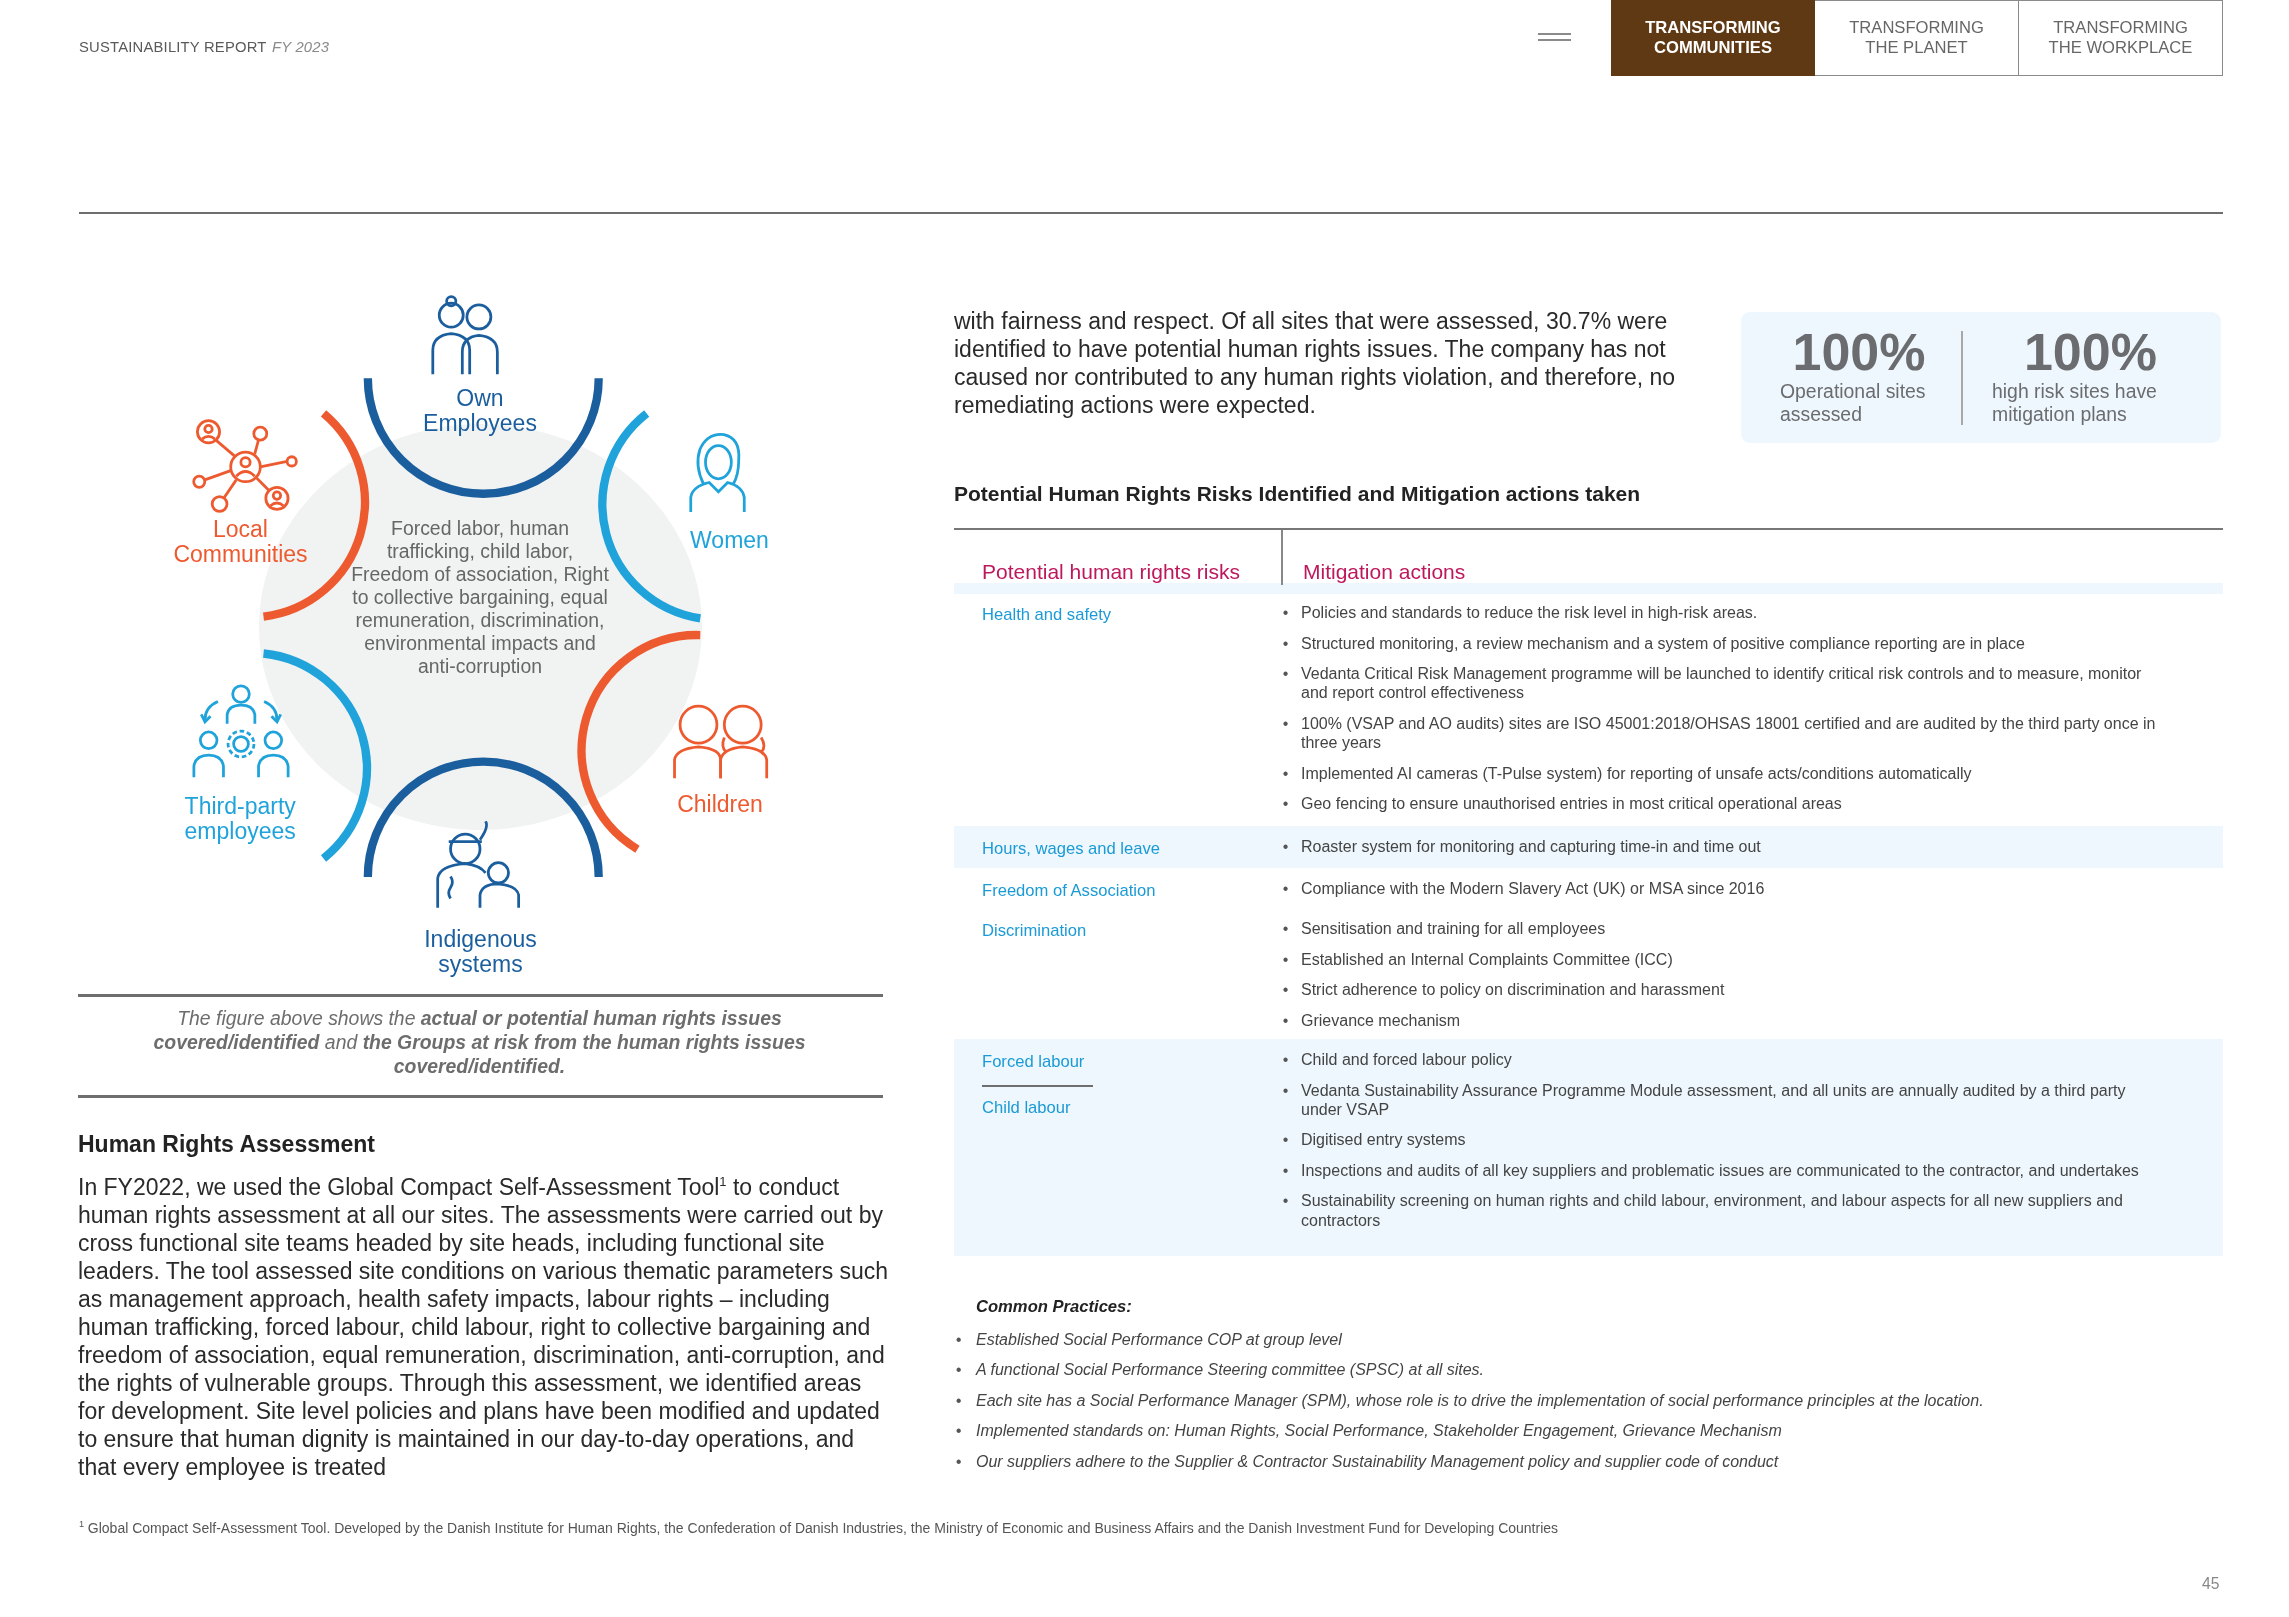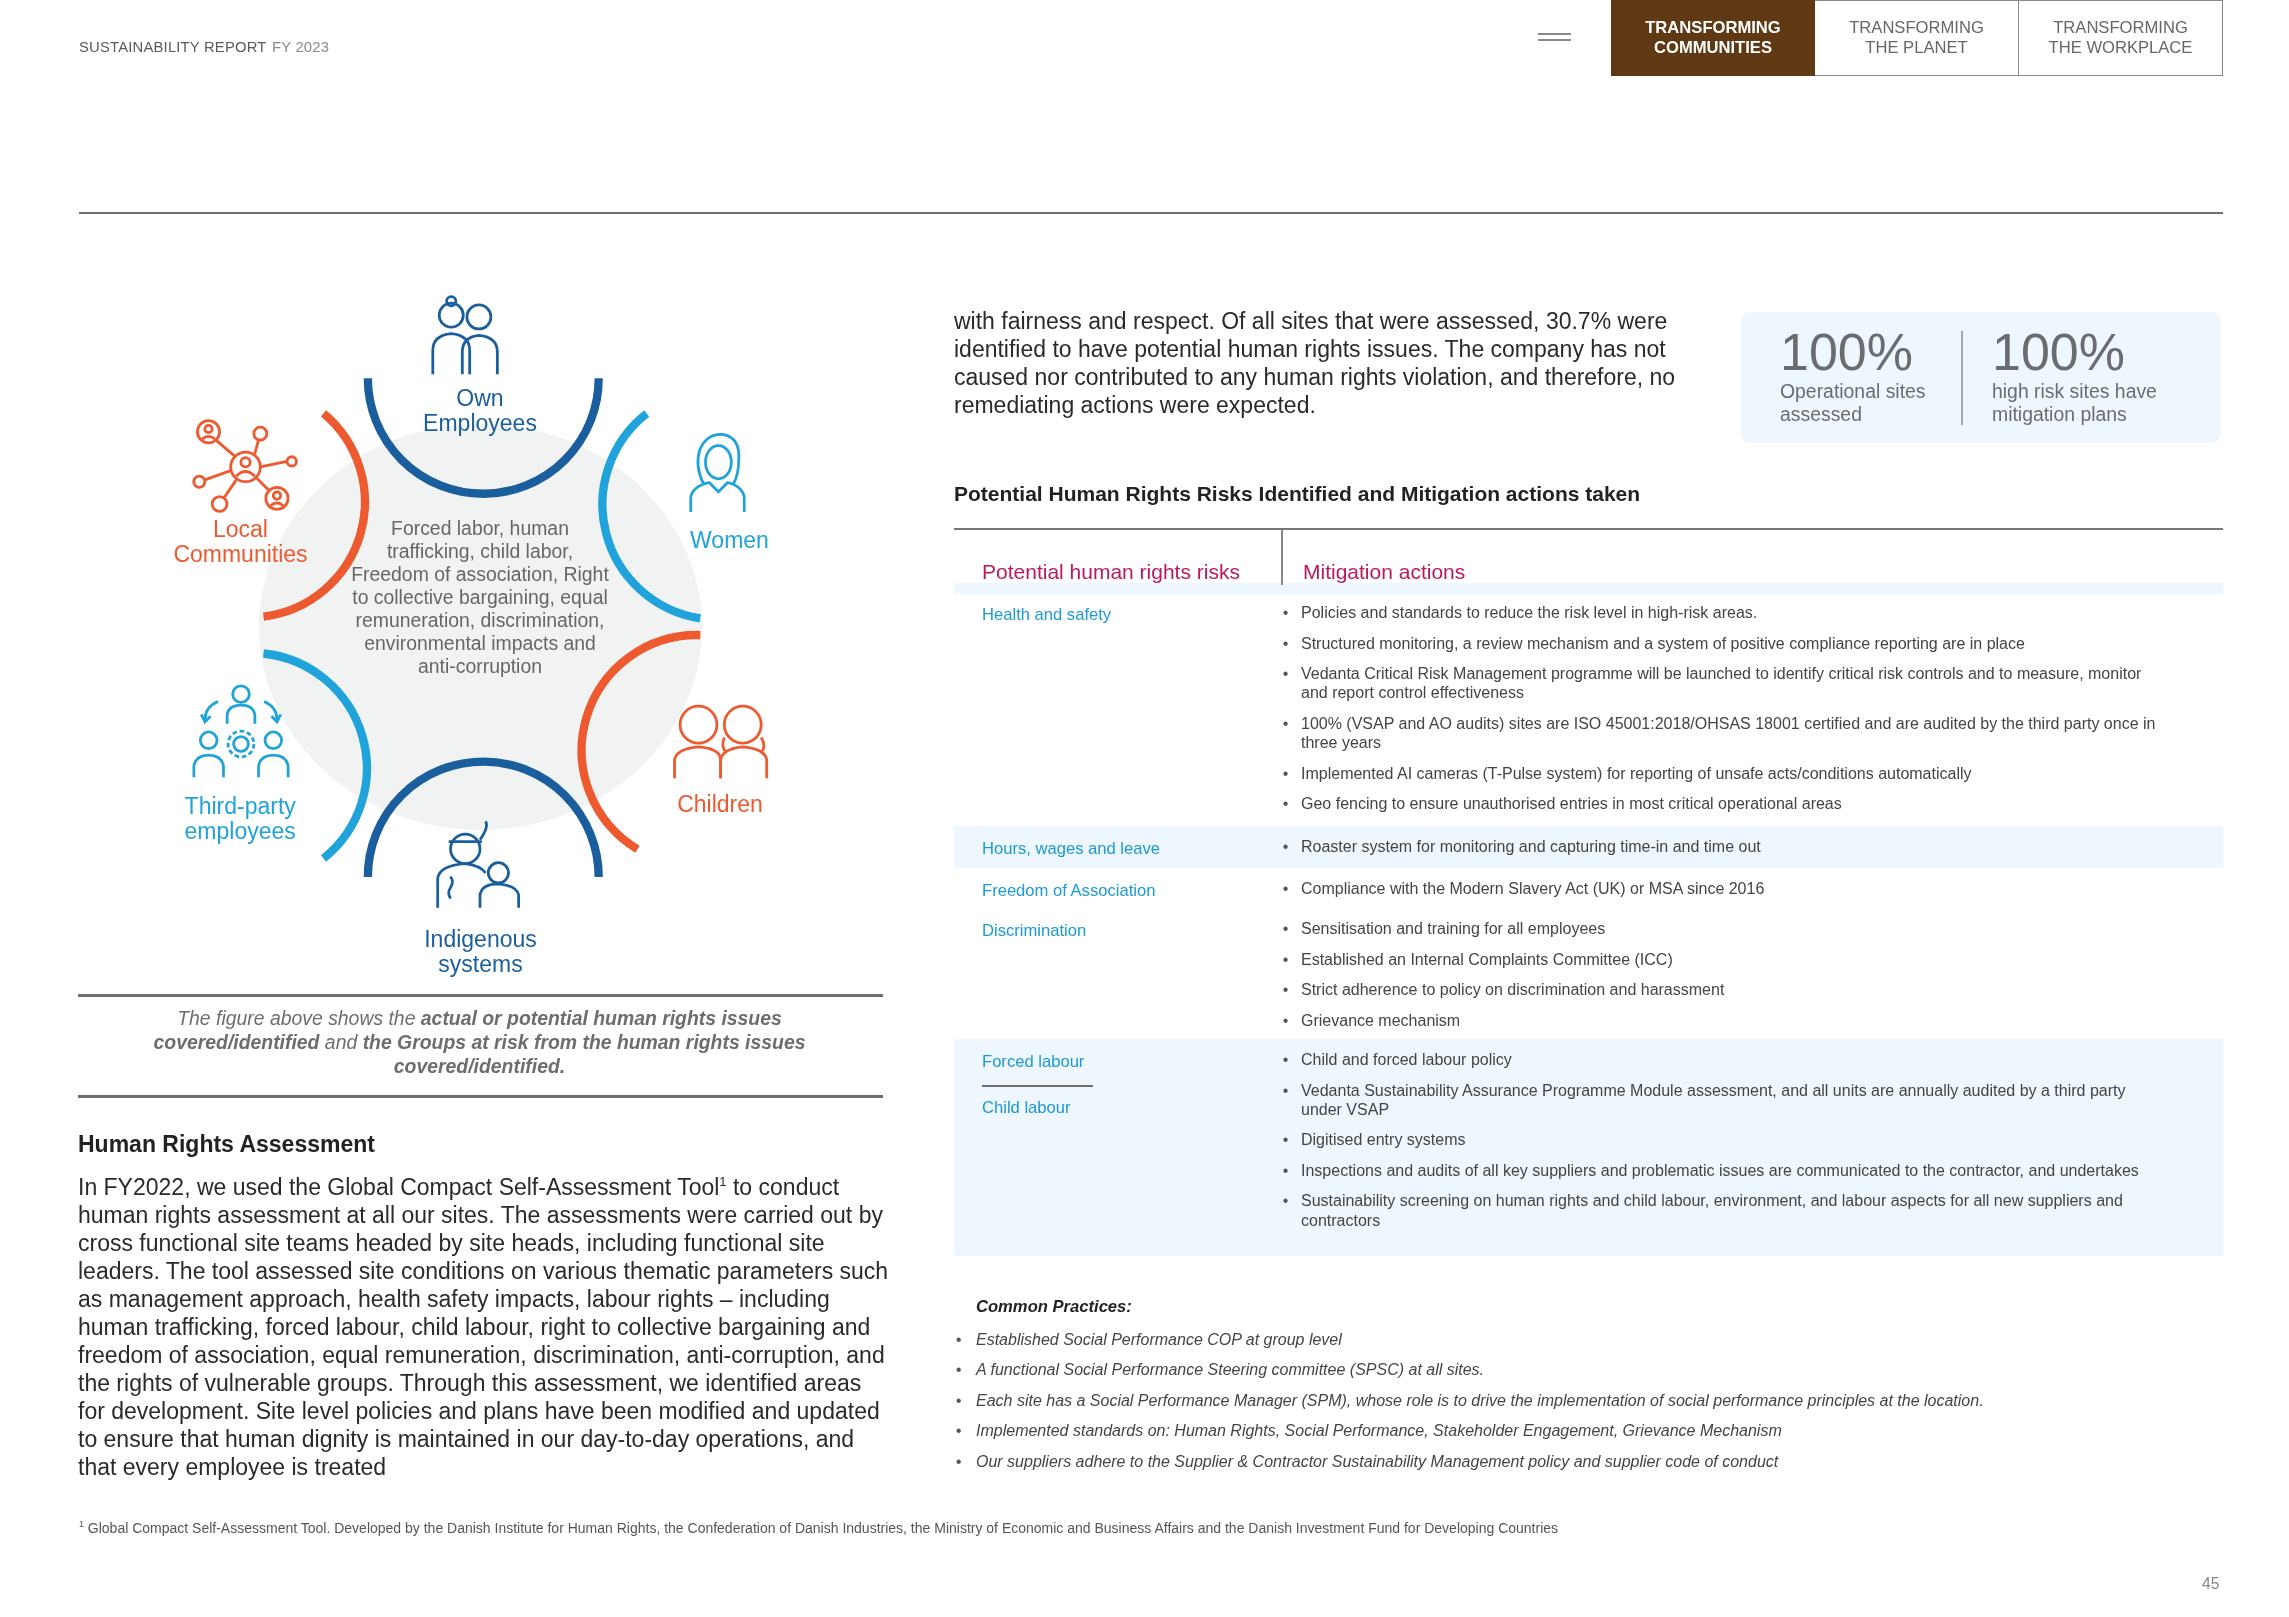--- a/index.html
+++ b/index.html
@@ -1,21 +1,21 @@
 <!DOCTYPE html>
 <html style="font-size:14.8px"><head>
 <meta charset="utf-8">
 <style>
   * { box-sizing: border-box; margin: 0; padding: 0; }
   html, body { width: 2290px; height: 1618px; background: #ffffff; overflow: hidden; }
   body { font-family: "Liberation Sans", sans-serif; color: #222; position: relative; }
 
   
   .report-title { position: absolute; left: 79px; top: 39px; font-size: 14.8px; color: #5a5a5a; letter-spacing: 0.2px; }
-  .report-title .fy { color: #8a8a8a; margin-left: 5.5px; }
+  .report-title .fy { color: #8a8a8a; margin-left: 5.5px; font-style: italic; }
   .hamburger { position: absolute; left: 1538px; top: 33px; width: 33px; height: 18.5px; cursor: pointer; }
   .hamburger span { display: block; height: 1.8px; background: #8a8a8a; margin-bottom: 4.6px; }
   .tabs { position: absolute; left: 1611px; top: 0; display: flex; height: 76px; }
   .tab { width: 204px; height: 76px; border: 1.8px solid #8a8a8a; border-left: none; display: flex; align-items: center; justify-content: center; text-align: center; font-size: 16.6px; line-height: 20px; color: #666; cursor: pointer; background: #fff; }
   .tab:first-child { border-left: 1.8px solid #8a8a8a; }
   .tab.active { background: #5e3914; color: #fff; font-weight: bold; border-color: #5e3914; }
 
   .top-rule { position: absolute; left: 79px; top: 212px; width: 2144px; height: 1.8px; background: #6e6e6e; }
 
   
@@ -32,21 +32,21 @@
 
   
   .hra-heading { position: absolute; left: 78px; top: 1131px; font-size: 23px; color: #222; font-weight: bold; }
   .hra-body { position: absolute; left: 78px; top: 1168px; width: 812px; font-size: 23px; line-height: 28px; color: #2a2a2a; }
   .hra-body sup { font-size: 13px; }
 
   
   .cont-text { position: absolute; left: 954px; top: 307px; width: 757px; font-size: 23px; line-height: 28px; color: #2a2a2a; }
   .kpi-box { position: absolute; left: 1741px; top: 312px; width: 480px; height: 131px; background: #eef7fd; border-radius: 9.2px; }
   .kpi { position: absolute; top: 13px; }
-  .kpi .num { font-size: 52px; color: #6b6c6f; font-weight: normal; line-height: 55px; }
+  .kpi .num { font-size: 52px; color: #6b6c6f; font-weight: bold; line-height: 55px; text-align: right; }
   .kpi .lbl { font-size: 19.4px; color: #6b6c6f; line-height: 23px; }
   .kpi-divider { position: absolute; left: 220px; top: 18.5px; width: 1.8px; height: 94px; background: #a8a8a8; }
 
   .table-title { position: absolute; left: 954px; top: 482px; font-size: 21px; color: #222; font-weight: bold; }
   .table { position: absolute; left: 954px; top: 528px; width: 1269px; }
   .thead { position: relative; height: 55px; border-top: 2.8px solid #777; }
   .th { position: absolute; top: 0; height: 54px; display: flex; align-items: center; font-size: 21px; color: #be185d; margin-top: 15px; }
   .th.col1 { left: 28px; }
   .th.col2 { left: 349px; }
   .th-divider { position: absolute; left: 327px; top: 0; width: 1.8px; height: 55px; background: #888; }

